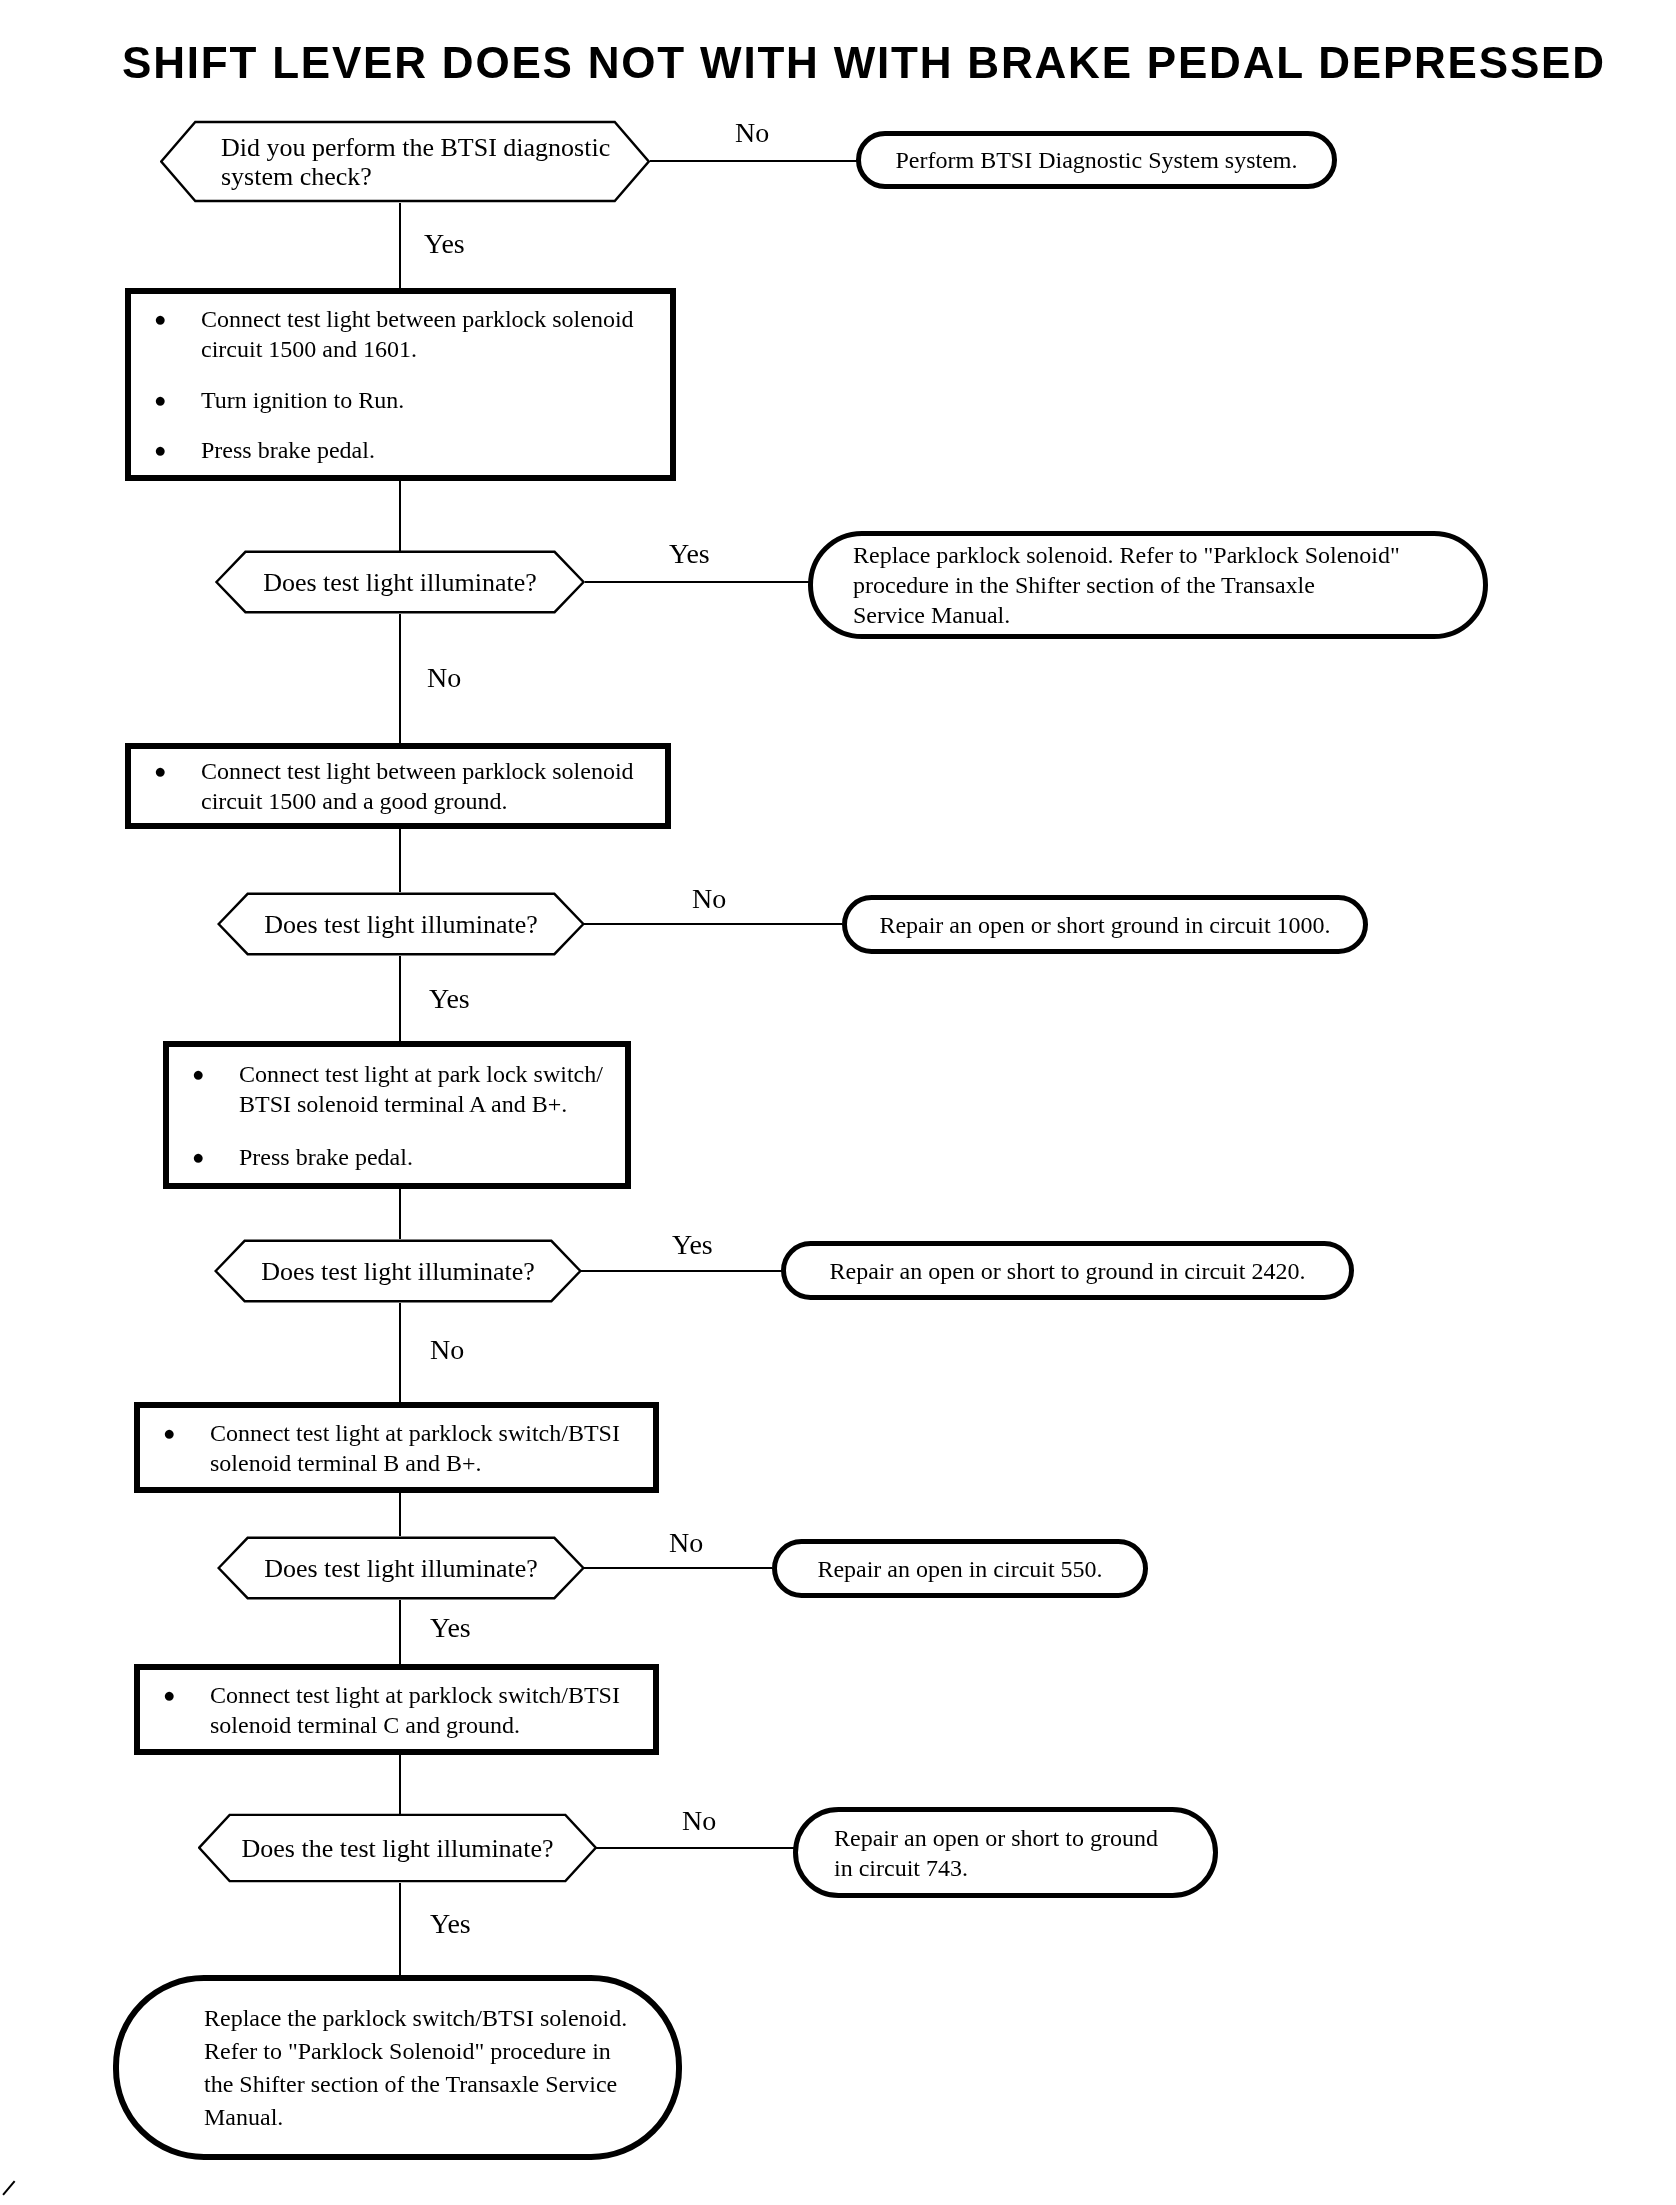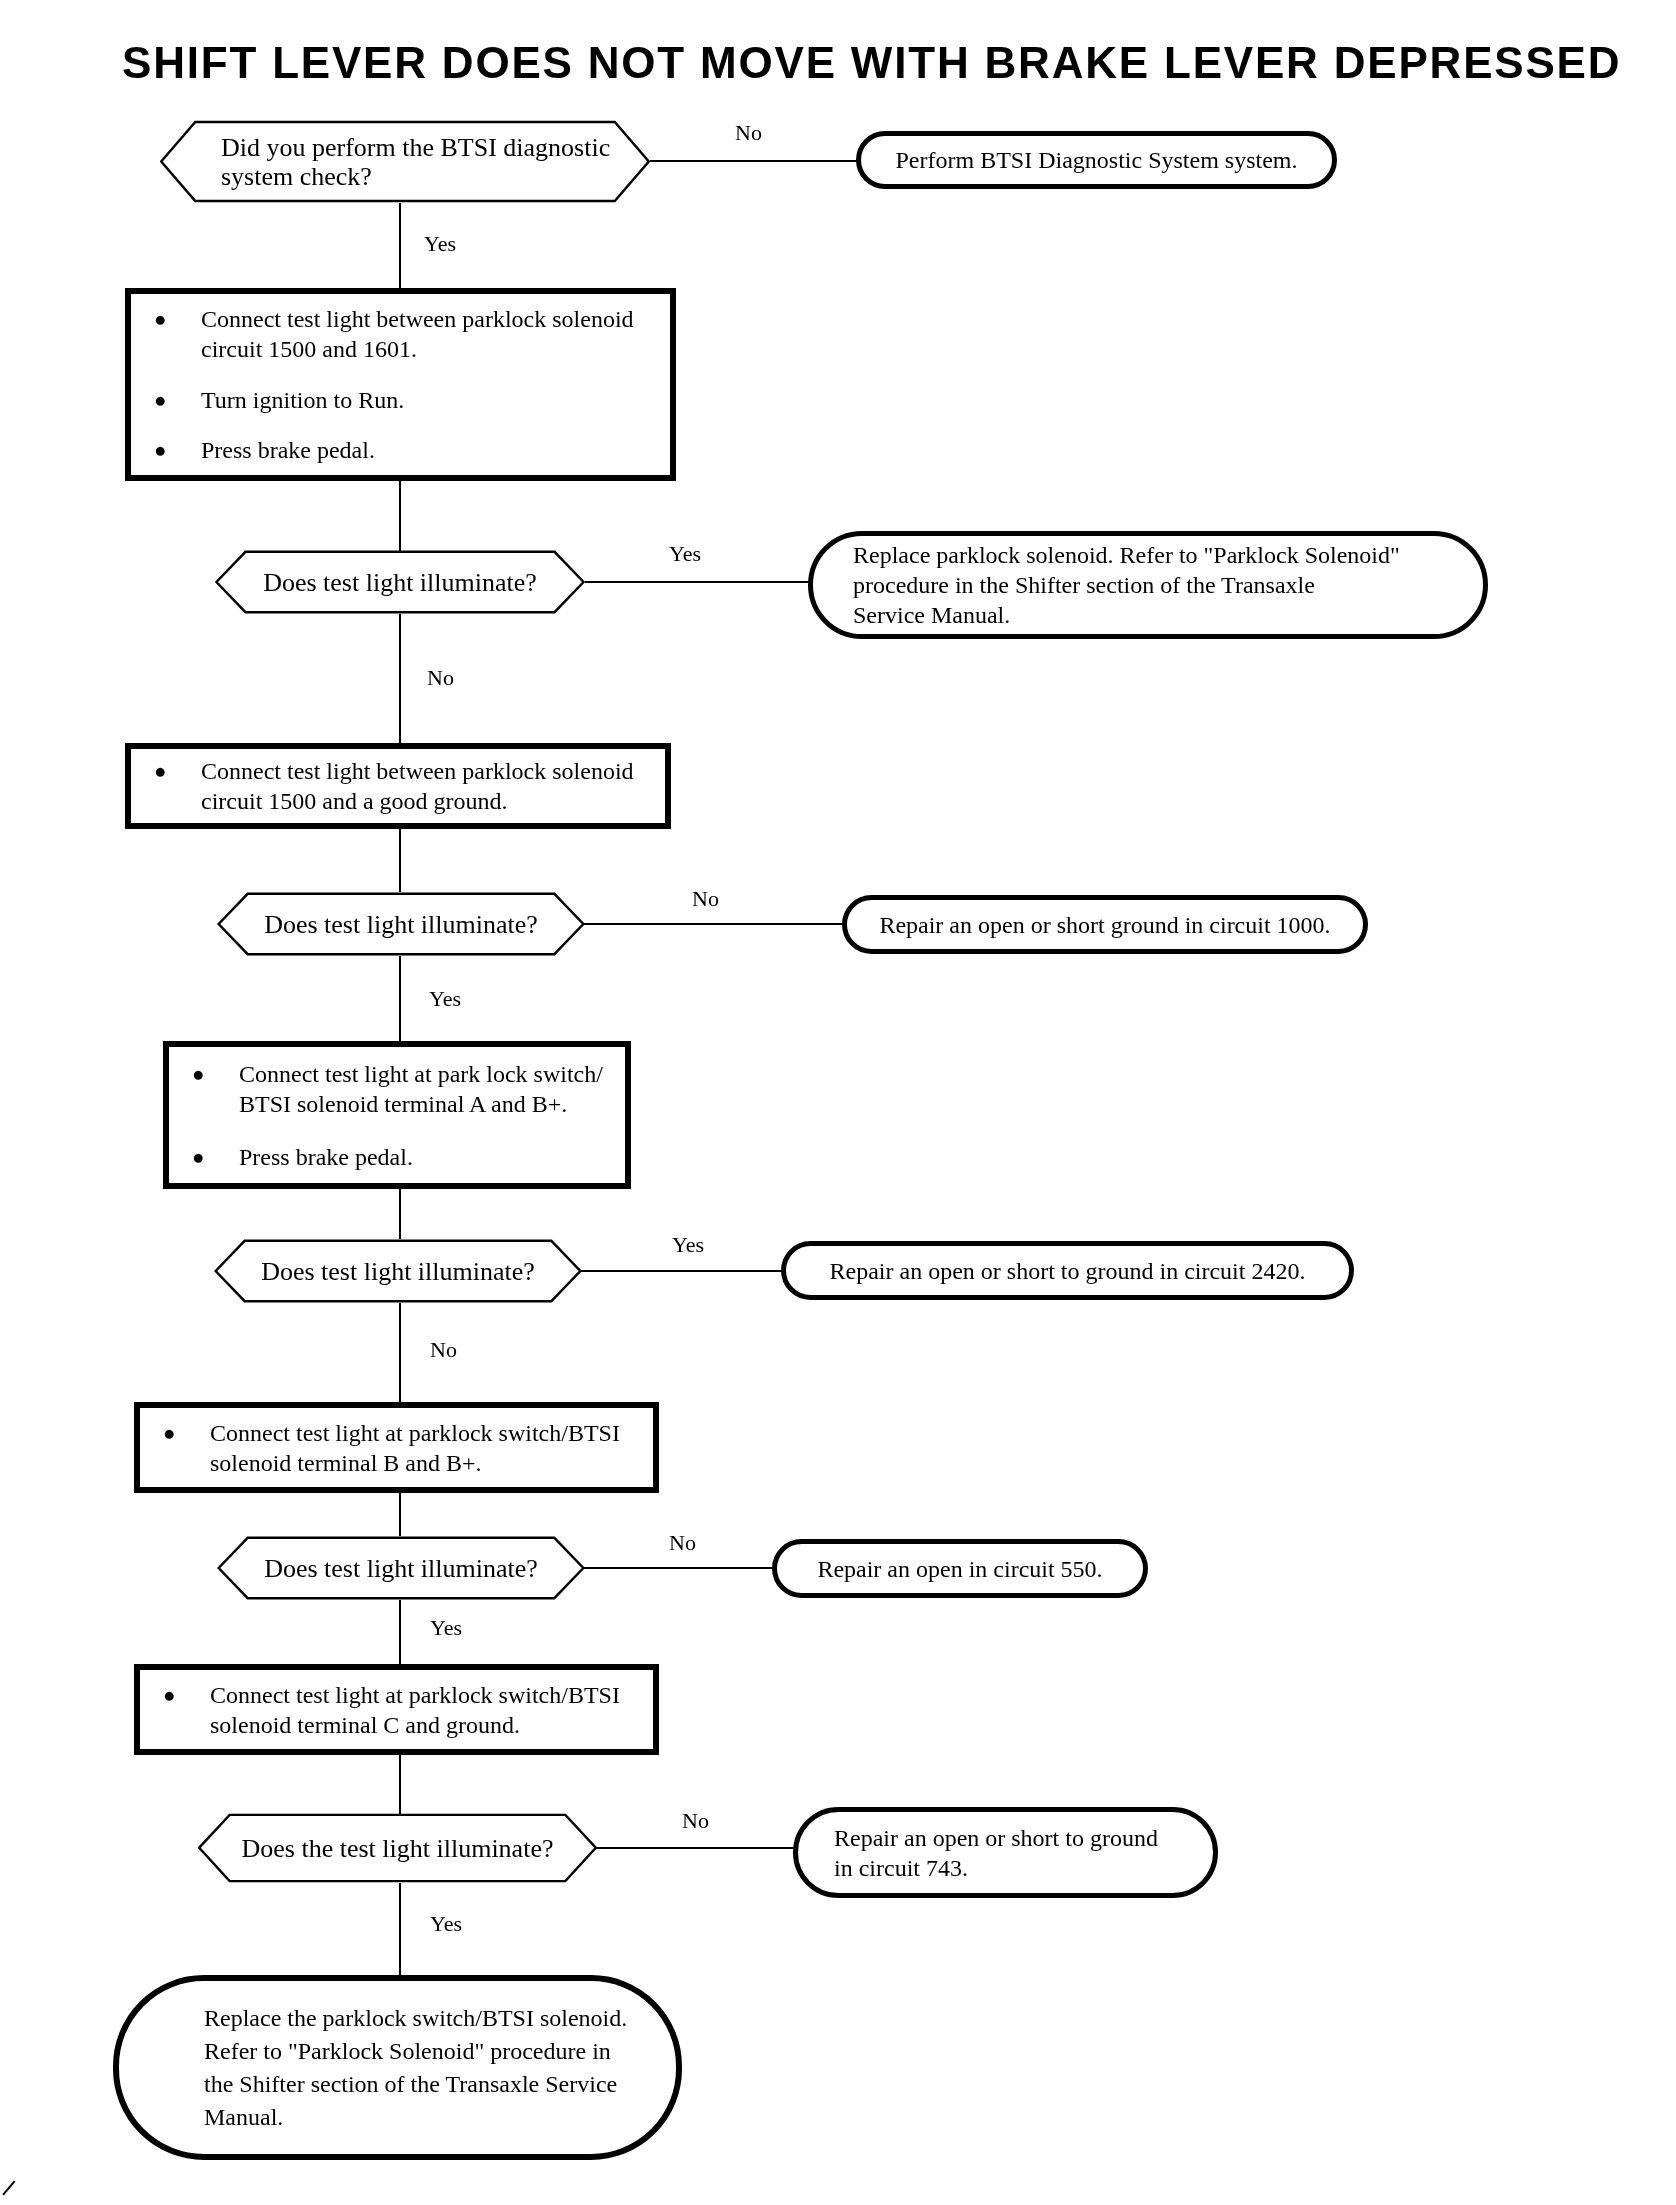--- a/index.html
+++ b/index.html
@@ -14,30 +14,30 @@
   .bullet{flex:0 0 70px;padding-left:23px;box-sizing:border-box;font-size:20.7px;line-height:30px;}
   .btxt{font-size:24px;line-height:30px;white-space:pre-line;}
   .hex{position:absolute;}
   .hex svg{position:absolute;left:0;top:0;}
   .hexlabel{position:absolute;left:0;top:0;right:0;bottom:0;display:flex;align-items:center;
             justify-content:center;font-size:26px;line-height:29px;white-space:pre-line;}
   .hexlabel.leftal{justify-content:flex-start;padding-left:61px;}
   .term{position:absolute;border:5.5px solid #000;background:#fff;box-sizing:border-box;
         display:flex;align-items:center;font-size:24px;line-height:30px;white-space:pre-line;}
   .term.center{justify-content:center;text-align:center;}
-  .elabel{position:absolute;font-size:22px;line-height:28px;}
+  .elabel{position:absolute;font-size:28px;line-height:28px;}
   .artifact{position:absolute;left:0px;top:2187px;width:18px;height:2.4px;background:#000;
             transform:rotate(-50deg);}
 </style>
 </head>
 <body>
 
 <div id="canvas">
 
-  <div class="title">SHIFT LEVER DOES NOT MOVE WITH BRAKE LEVER DEPRESSED</div>
+  <div class="title">SHIFT LEVER DOES NOT WITH WITH BRAKE PEDAL DEPRESSED</div>
 
   <div class="line" style="left:399px;top:203px;width:2.4px;height:85px;"></div>
   <div class="line" style="left:399px;top:480px;width:2.4px;height:71px;"></div>
   <div class="line" style="left:399px;top:614px;width:2.4px;height:130px;"></div>
   <div class="line" style="left:399px;top:828px;width:2.4px;height:64px;"></div>
   <div class="line" style="left:399px;top:956px;width:2.4px;height:86px;"></div>
   <div class="line" style="left:399px;top:1188px;width:2.4px;height:51px;"></div>
   <div class="line" style="left:399px;top:1303px;width:2.4px;height:100px;"></div>
   <div class="line" style="left:399px;top:1492px;width:2.4px;height:44px;"></div>
   <div class="line" style="left:399px;top:1600px;width:2.4px;height:64px;"></div>

